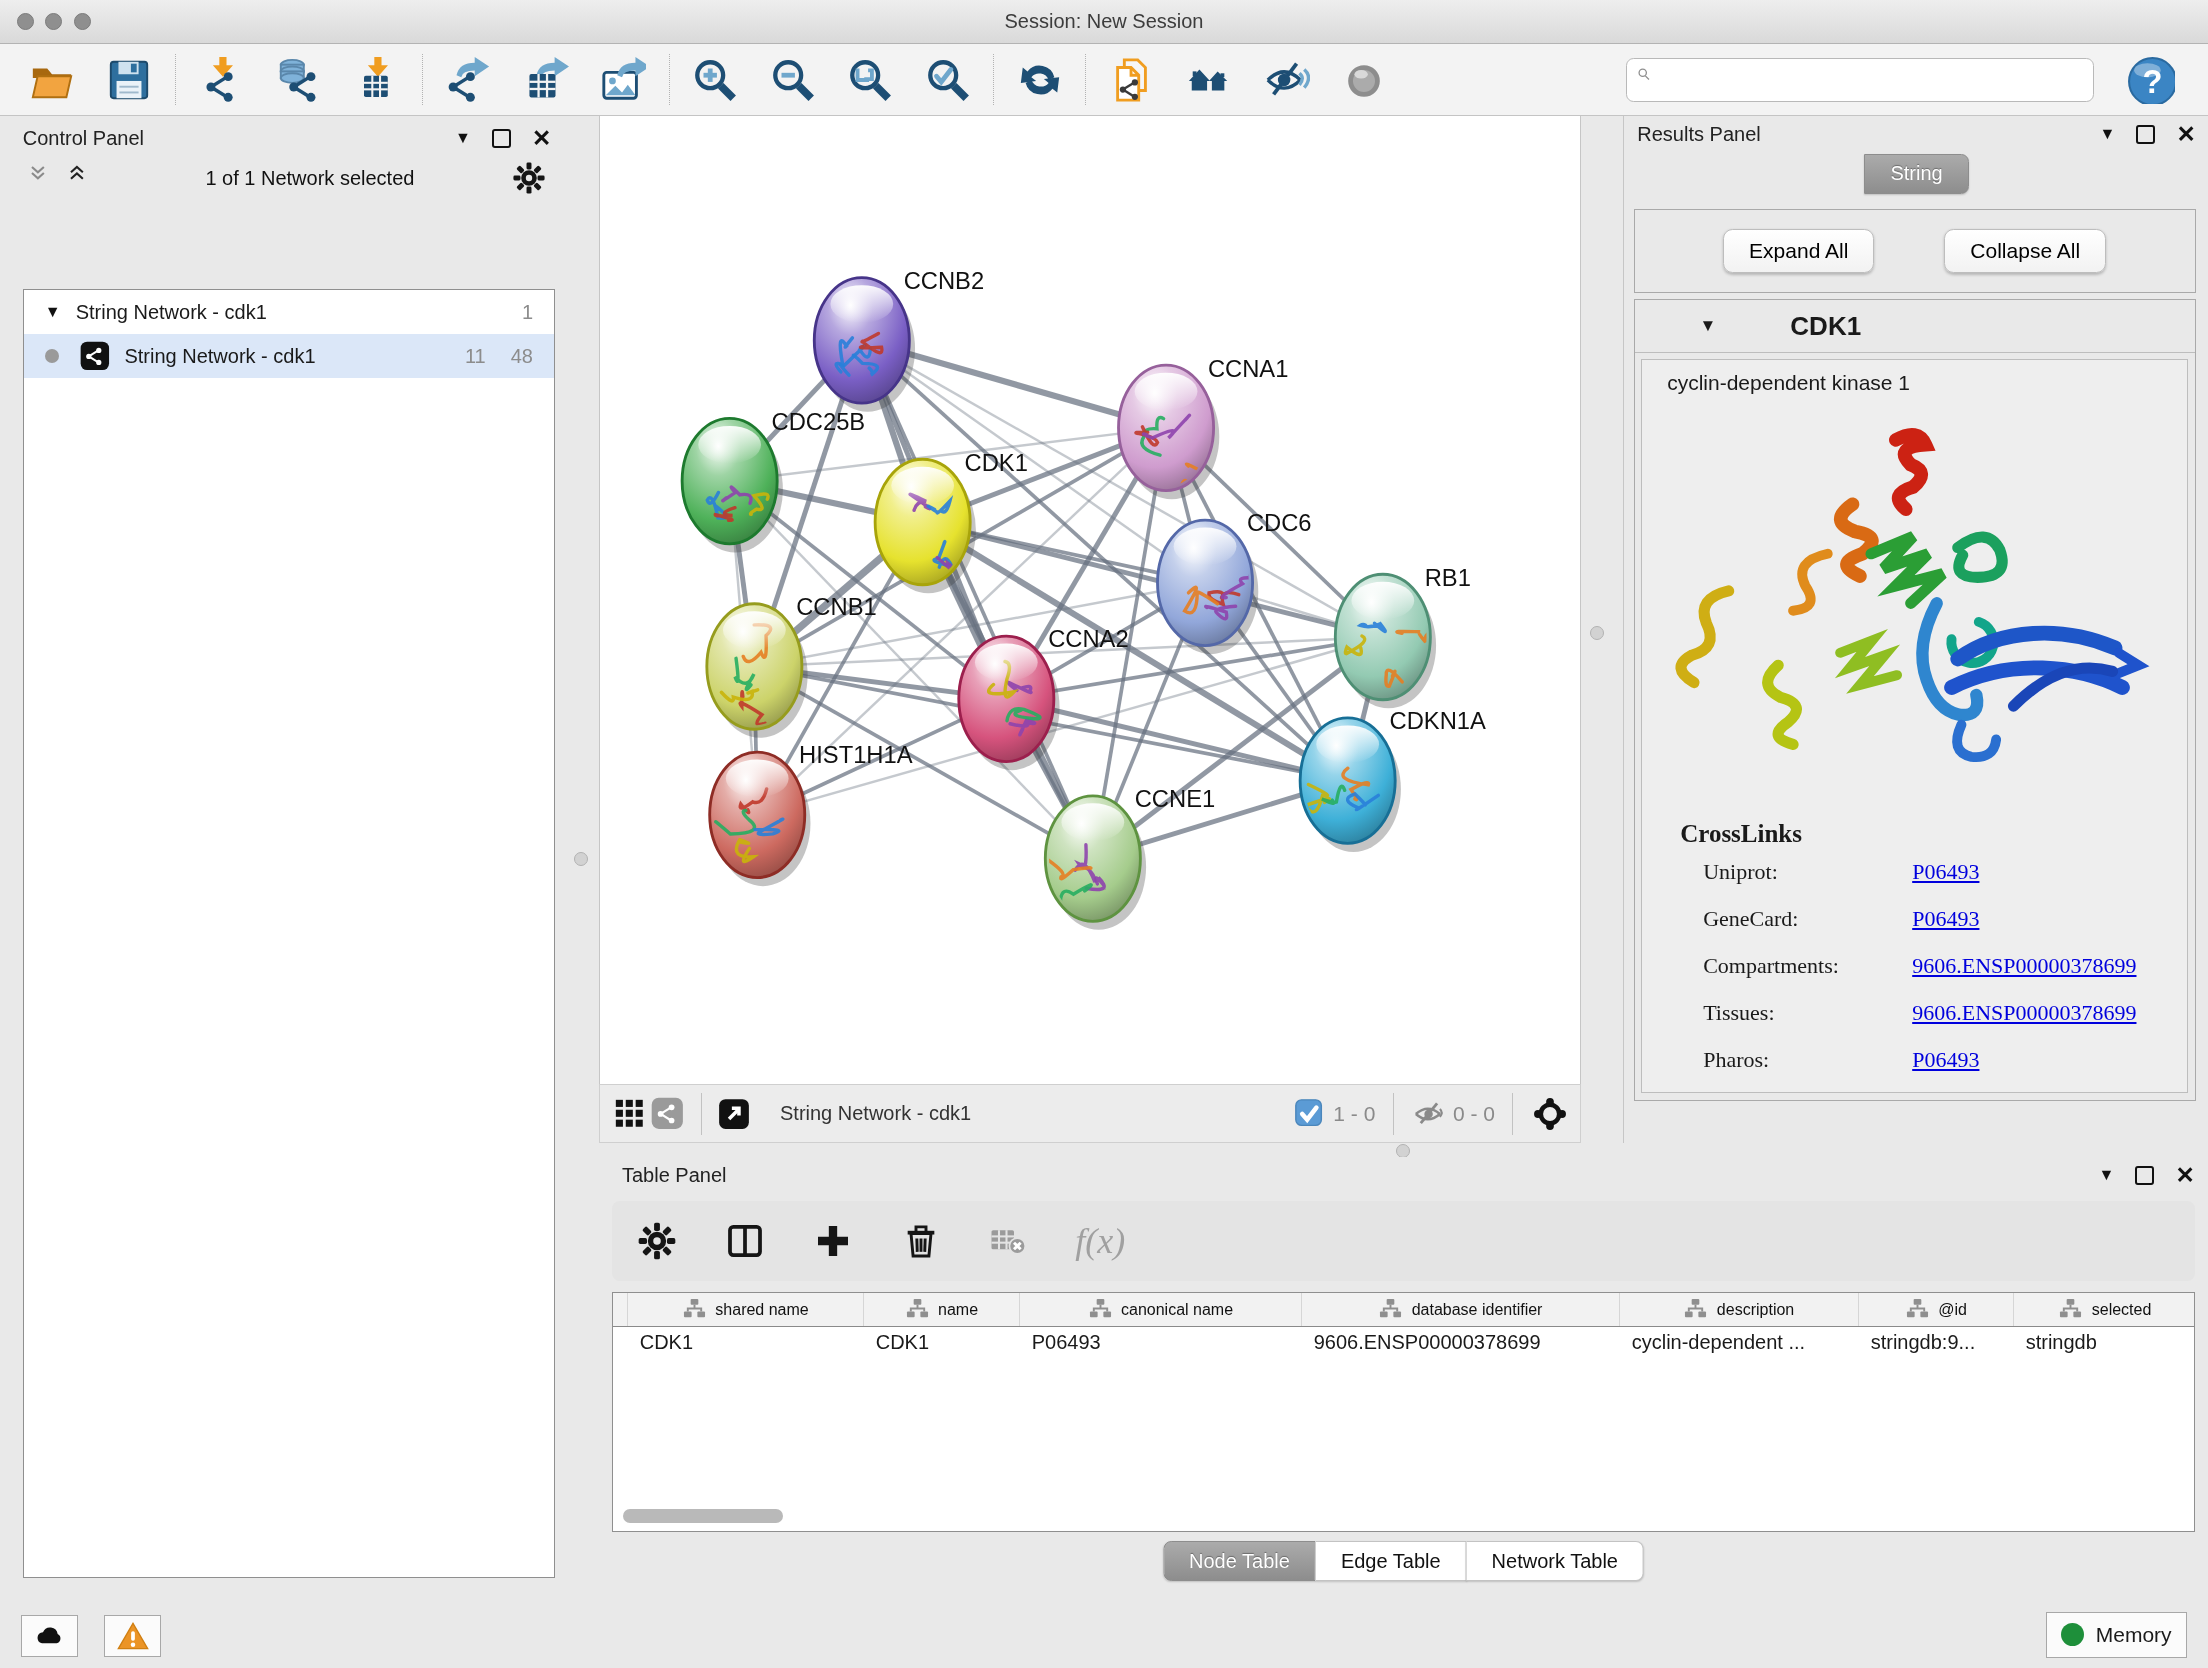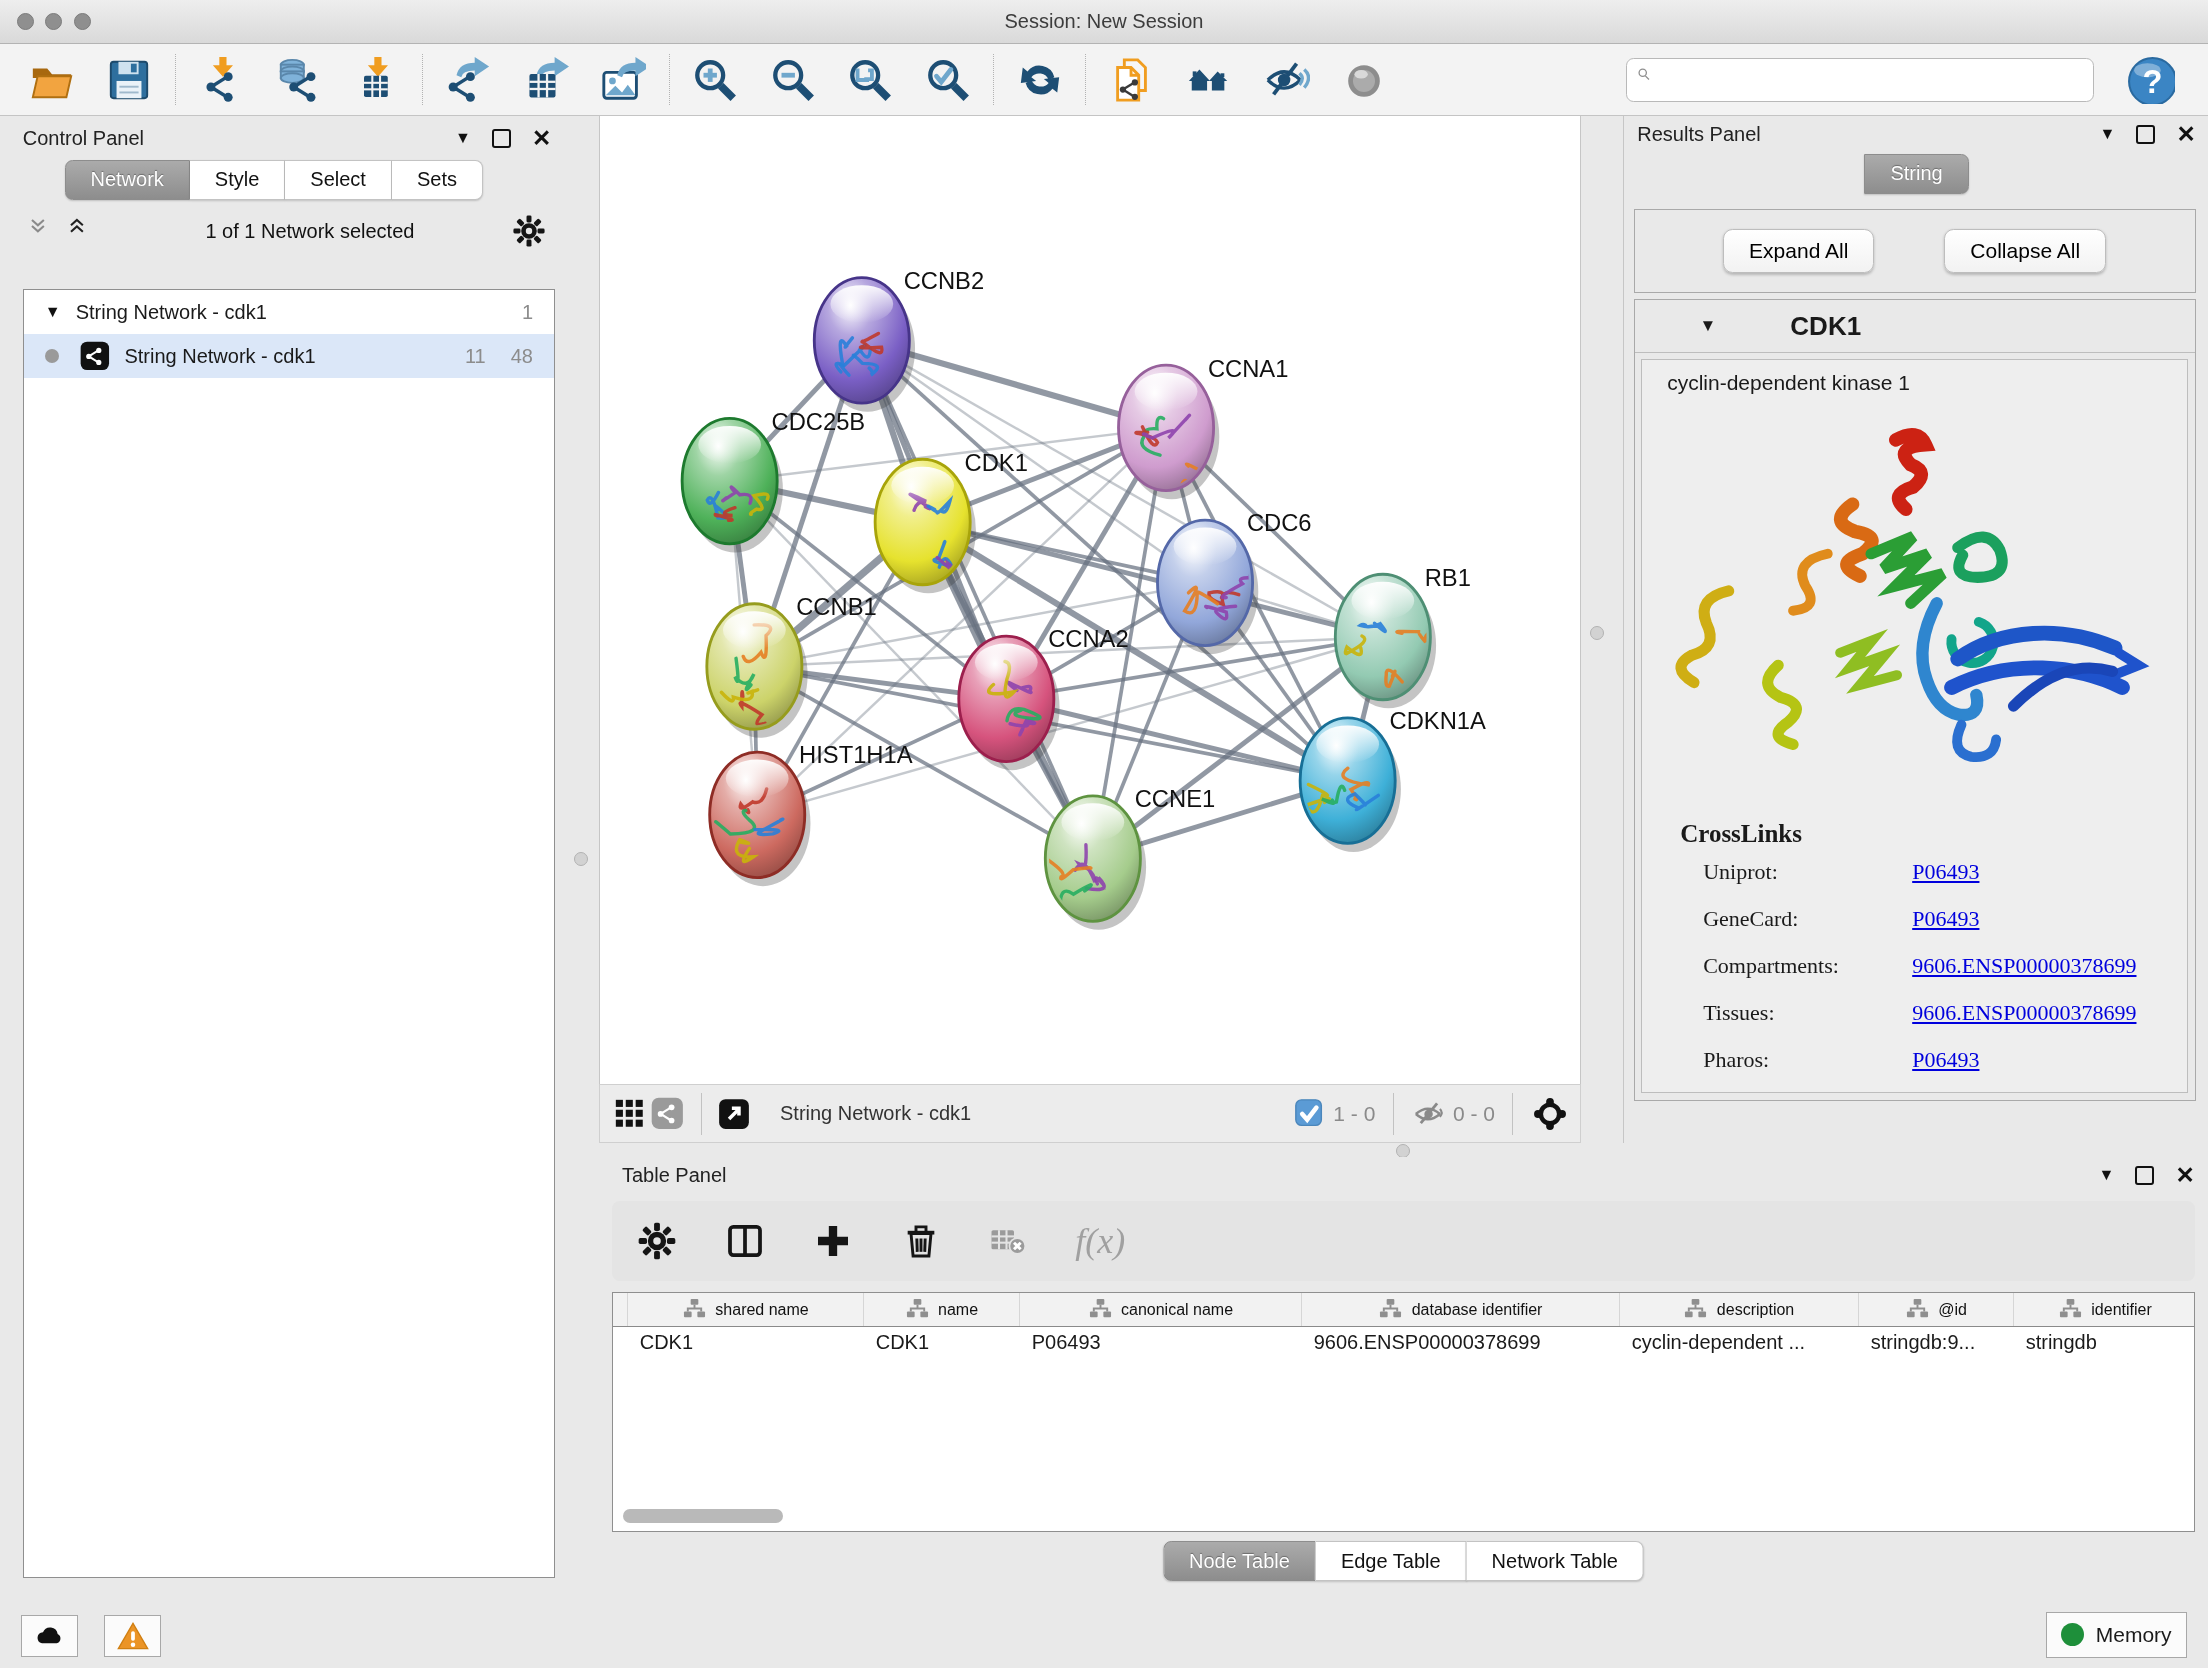--- a/index.html
+++ b/index.html
@@ -403,26 +403,20 @@
 
 <div class="control-panel">
   <div class="panel-head">
     <span class="panel-title">Control Panel</span>
     <span class="ph-icons">
       <span class="ph-collapse">▼</span>
       <span class="ph-float"></span>
       <span class="ph-close">✕</span>
     </span>
   </div>
-  <div class="seg cp-tabs" id="cp-tabs">
-      <span class="tab sel">Network</span>
-      <span class="tab">Style</span>
-      <span class="tab">Select</span>
-      <span class="tab">Sets</span>
-    </div>
   <div class="cp-status">
     <span class="chev"><svg viewBox="0 0 48 48">
           <g fill="none" stroke="#8a8a8a" stroke-width="3.5">
             <path d="M5 5 l10 9 10 -9"></path>
             <path d="M5 15 l10 9 10 -9"></path>
           </g>
         </svg></span>
     <span class="chev"><svg viewBox="0 0 48 48">
           <g fill="none" stroke="#222" stroke-width="3.5">
             <path d="M5 14 l10 -9 10 9"></path>
@@ -1060,21 +1054,21 @@
         </span>
         <span class="th-cell" style="width: 183px;">
           <svg viewBox="0 0 24 24">
             <g fill="#8f8f8f">
               <rect x="8" y="1" width="8" height="6" rx="1"></rect>
               <rect x="1" y="14" width="8" height="6" rx="1"></rect>
               <rect x="15" y="14" width="8" height="6" rx="1"></rect>
             </g>
             <path d="M12 7 v4 M5 14 v-3 h14 v3" stroke="#8f8f8f" stroke-width="2" fill="none"></path>
           </svg>
-          <span>identifier</span>
+          <span>selected</span>
         </span>
       </div>
     <div id="table-body">
         <div class="td-row">
           <span class="td-cell" style="width: 15px; padding: 0px;"></span>
           <span class="td-cell" style="width: 236px;">CDK1</span>
           <span class="td-cell" style="width: 156px;">CDK1</span>
           <span class="td-cell" style="width: 282px;">P06493</span>
           <span class="td-cell" style="width: 318px;">9606.ENSP00000378699</span>
           <span class="td-cell" style="width: 239px;">cyclin-dependent ...</span>

